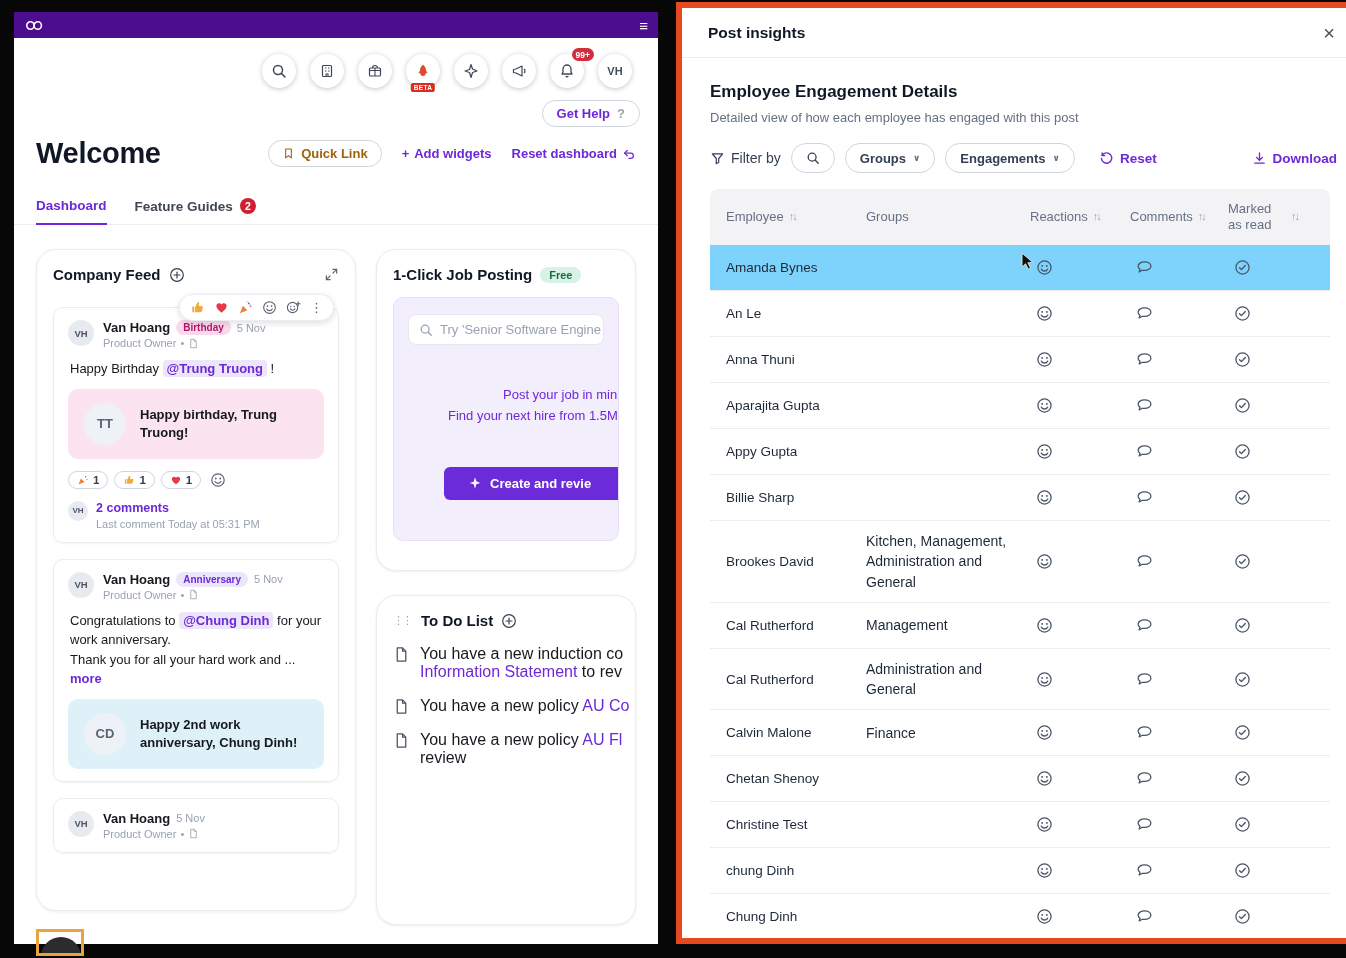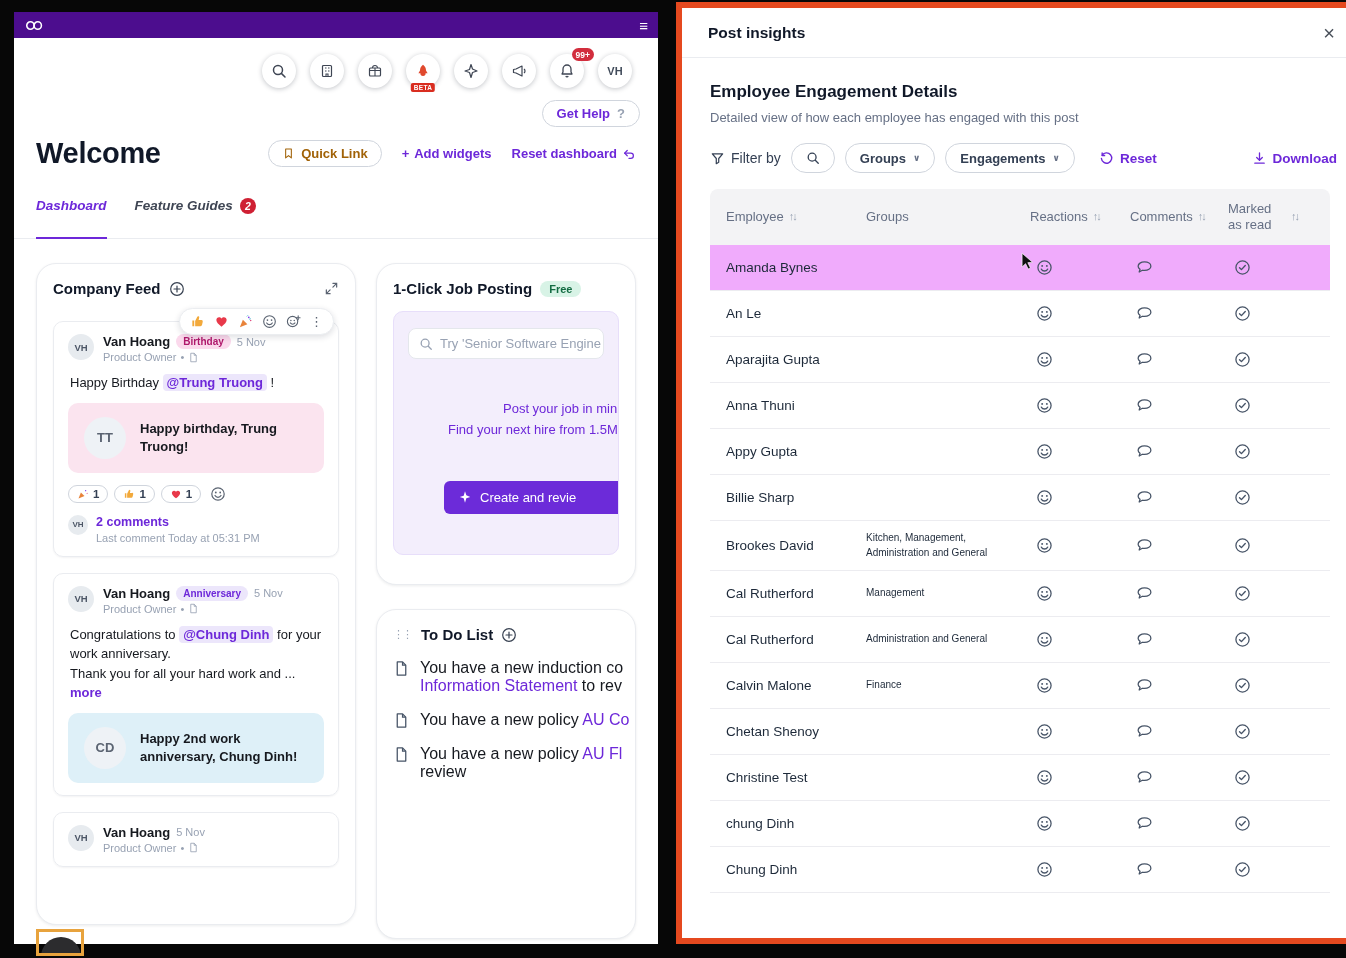--- a/index.html
+++ b/index.html
@@ -21,21 +21,21 @@
 .gethelp-row { display:flex; justify-content:flex-end; padding-right:18px; margin-top:12px; }
 .gethelp { display:inline-flex; align-items:center; gap:7px; border:1px solid #d0d5dd; border-radius:16px; padding:5px 14px; background:#fff; font-size:13px; font-weight:700; color:#6d28d9; }
 .gethelp .q { color:#98a2b3; font-weight:700; }
 .welcome-row { display:flex; align-items:center; padding:0 22px; margin-top:10px; }
 .welcome-row h1 { font-size:29px; font-weight:800; letter-spacing:-.3px; color:#101828; }
 .wr-actions { margin-left:auto; display:flex; align-items:center; gap:20px; }
 .btn-outline { display:inline-flex; align-items:center; gap:6px; border:1px solid #d0d5dd; border-radius:16px; padding:5px 13px; background:#fff; font-size:13px; font-weight:700; color:#a16207; }
 .btn-plain { display:inline-flex; align-items:center; gap:5px; font-size:13px; font-weight:700; color:#6d28d9; }
 .btn-plain svg { width:14px; height:14px; }
 .tabs { display:flex; gap:28px; padding:0 22px; margin-top:28px; border-bottom:1px solid #eaecf0; }
-.tab { display:inline-flex; align-items:flex-start; gap:7px; padding-bottom:24px; font-size:13.5px; font-weight:700; color:#3f4654;font-style:italic; }
+.tab { display:inline-flex; align-items:flex-end; gap:7px; padding-bottom:10px; font-size:13.5px; font-weight:700; color:#3f4654; }
 .tab.active { color:#6d28d9; border-bottom:2px solid #6d28d9; margin-bottom:-1px; }
 .tab-badge { width:16px; height:16px; border-radius:50%; background:#cf2033; color:#fff; font-size:10.5px; font-weight:700; display:flex; align-items:center; justify-content:center; }
 .dash { display:flex; gap:20px; padding:24px 22px 0; }
 .card { background:#fff; border:1px solid #eaecf0; border-radius:20px; box-shadow:0 1px 3px rgba(16,24,40,.08); padding:16px; }
 .card-head { display:flex; align-items:center; gap:8px; }
 .card-title { font-size:15px; font-weight:800; color:#101828; }
 .cplus { color:#374151; } .cplus svg { width:16px; height:16px; }
 .expand { margin-left:auto; color:#5b6472; } .expand svg { width:15px; height:15px; }
 .feed { width:356px; height:662px; overflow:hidden; }
 .post { position:relative; border:1px solid #eaecf0; border-radius:10px; padding:12px 14px; box-shadow:0 1px 2px rgba(16,24,40,.05); margin-top:16px; }
@@ -73,21 +73,21 @@
 .cmeta { font-size:11px; color:#98a2b3; margin-top:3px; }
 .rightcol { display:flex; flex-direction:column; gap:24px; width:260px; flex:none; }
 .jobcard { height:322px; }
 .free-badge { background:#d8f3e6; color:#146c43; font-size:11px; font-weight:700; border-radius:10px; padding:2px 9px; }
 .job-inner { background:#f3eefc; border:1px solid #e7defa; border-radius:10px; margin-top:14px; padding:16px 14px; height:244px; overflow:hidden; }
 .job-search { background:#fff; border:1px solid #e4e7ec; border-radius:8px; padding:7px 10px; display:flex; align-items:center; gap:7px; color:#98a2b3; font-size:13px; white-space:nowrap; overflow:hidden; }
 .job-search svg { width:14px; height:14px; flex:none; }
 .job-lines { margin-top:40px; font-size:13px; color:#6d28d9; line-height:1.6; }
 .jl1 { margin-left:95px; white-space:nowrap; }
 .jl2 { margin-left:40px; white-space:nowrap; }
-.job-btn { margin-top:40px; margin-left:36px; width:320px; background:#6c2bd9; border:none; border-radius:6px; color:#fff; font-size:13px; font-weight:400; padding:9px 14px; display:flex; align-items:center; gap:8px; white-space:nowrap; font-family:inherit; }
+.job-btn { margin-top:40px; margin-left:36px; width:320px; background:#6c2bd9; border:none; border-radius:6px; color:#fff; font-size:13px; font-weight:700; padding:9px 24px; display:flex; align-items:center; gap:8px; white-space:nowrap; font-family:inherit; }
 .job-btn svg { width:14px; height:14px; }
 .todocard { flex:1; min-height:330px; }
 .drag { color:#98a2b3; font-size:11px; letter-spacing:-2px; margin-right:2px; }
 .todo-item { display:flex; gap:10px; margin-top:16px; align-items:flex-start; }
 .doc-ic { color:#475467; margin-top:1px; } .doc-ic svg { width:17px; height:17px; }
 .todo-line { white-space:nowrap; overflow:hidden; }
 .tlink { color:#6d28d9; }
 
 
 .overlay { position:absolute; left:676px; top:2px; width:691px; height:942px; background:#fff; border:6px solid #e5491f; overflow:hidden; }
@@ -105,23 +105,23 @@
 .chev { font-size:9px; color:#667085; }
 .plink { display:inline-flex; align-items:center; gap:6px; color:#6d28d9; font-size:13.5px; font-weight:700; }
 .plink svg { width:15px; height:15px; }
 .dl { margin-left:auto; }
 .tbl { margin-top:16px; width:620px; }
 .thead, .trow { display:grid; grid-template-columns:140px 164px 100px 98px 118px; }
 .thead { background:#f3f3f5; border-radius:8px 8px 0 0; min-height:56px; align-items:center; color:#667085; font-size:13px; }
 .th { padding:6px 6px 6px 16px; display:flex; align-items:center; gap:5px; line-height:1.25; }
 .sort { font-size:11px; letter-spacing:-2px; color:#98a2b3; flex:none; }
 .trow { min-height:46px; align-items:center; border-bottom:1px solid #ececf0; font-size:13.5px; color:#1d2939; background:#fff; }
-.trow.hl { background:#f0abfc; }
+.trow.hl { background:#7dd3fc; }
 .td { padding:10px 6px 10px 16px; }
-.td.groups { font-size:10px; line-height:1.45; }
+.td.groups { font-size:14px; line-height:1.45; }
 .td.icon { padding-left:22px; color:#475467; }
 .td.icon svg { width:17px; height:17px; }
 
 
 .cursor { position:absolute; left:1020px; top:252px; z-index:50; }
 .chat-annot { position:absolute; left:36px; top:929px; width:48px; height:27px; border:3px solid #e8a33d; overflow:hidden; z-index:40; background:transparent; }
 .chat-bubble { position:absolute; left:2px; top:5px; width:40px; height:40px; border-radius:50%; background:#2c2c2e; }
 </style>
 </head>
 <body>
@@ -593,44 +593,44 @@
               </svg>
             </div>
             <div class="td icon">
               <svg viewBox="0 0 16 16">
                 <circle cx="8" cy="8" r="6.2" fill="none" stroke="currentColor" stroke-width="1.2"></circle>
                 <path d="M5.2 8.2l1.8 1.8 3.6-3.8" fill="none" stroke="currentColor" stroke-width="1.3" stroke-linecap="round" stroke-linejoin="round"></path>
               </svg>
             </div>
           </div>
           <div class="trow">
+            <div class="td">Anna Thuni</div>
+            <div class="td groups"></div>
+            <div class="td icon">
+              <svg viewBox="0 0 16 16">
+                <circle cx="8" cy="8" r="6.2" fill="none" stroke="currentColor" stroke-width="1.2"></circle>
+                <circle cx="5.8" cy="6.5" r="0.9" fill="currentColor"></circle>
+                <circle cx="10.2" cy="6.5" r="0.9" fill="currentColor"></circle>
+                <path d="M5 9.5a3.4 3.4 0 0 0 6 0" fill="none" stroke="currentColor" stroke-width="1.2" stroke-linecap="round"></path>
+              </svg>
+            </div>
+            <div class="td icon">
+              <svg viewBox="0 0 16 16">
+                <path d="M2 6.8C2 4.4 4.7 2.8 8 2.8s6 1.6 6 4-2.7 4-6 4c-.7 0-1.4-.1-2-.2L3 12.2l.8-2.6C2.7 8.9 2 7.9 2 6.8z" fill="none" stroke="currentColor" stroke-width="1.2" stroke-linejoin="round"></path>
+              </svg>
+            </div>
+            <div class="td icon">
+              <svg viewBox="0 0 16 16">
+                <circle cx="8" cy="8" r="6.2" fill="none" stroke="currentColor" stroke-width="1.2"></circle>
+                <path d="M5.2 8.2l1.8 1.8 3.6-3.8" fill="none" stroke="currentColor" stroke-width="1.3" stroke-linecap="round" stroke-linejoin="round"></path>
+              </svg>
+            </div>
+          </div>
+          <div class="trow">
             <div class="td">Aparajita Gupta</div>
-            <div class="td groups"></div>
-            <div class="td icon">
-              <svg viewBox="0 0 16 16">
-                <circle cx="8" cy="8" r="6.2" fill="none" stroke="currentColor" stroke-width="1.2"></circle>
-                <circle cx="5.8" cy="6.5" r="0.9" fill="currentColor"></circle>
-                <circle cx="10.2" cy="6.5" r="0.9" fill="currentColor"></circle>
-                <path d="M5 9.5a3.4 3.4 0 0 0 6 0" fill="none" stroke="currentColor" stroke-width="1.2" stroke-linecap="round"></path>
-              </svg>
-            </div>
-            <div class="td icon">
-              <svg viewBox="0 0 16 16">
-                <path d="M2 6.8C2 4.4 4.7 2.8 8 2.8s6 1.6 6 4-2.7 4-6 4c-.7 0-1.4-.1-2-.2L3 12.2l.8-2.6C2.7 8.9 2 7.9 2 6.8z" fill="none" stroke="currentColor" stroke-width="1.2" stroke-linejoin="round"></path>
-              </svg>
-            </div>
-            <div class="td icon">
-              <svg viewBox="0 0 16 16">
-                <circle cx="8" cy="8" r="6.2" fill="none" stroke="currentColor" stroke-width="1.2"></circle>
-                <path d="M5.2 8.2l1.8 1.8 3.6-3.8" fill="none" stroke="currentColor" stroke-width="1.3" stroke-linecap="round" stroke-linejoin="round"></path>
-              </svg>
-            </div>
-          </div>
-          <div class="trow">
-            <div class="td">Anna Thuni</div>
             <div class="td groups"></div>
             <div class="td icon">
               <svg viewBox="0 0 16 16">
                 <circle cx="8" cy="8" r="6.2" fill="none" stroke="currentColor" stroke-width="1.2"></circle>
                 <circle cx="5.8" cy="6.5" r="0.9" fill="currentColor"></circle>
                 <circle cx="10.2" cy="6.5" r="0.9" fill="currentColor"></circle>
                 <path d="M5 9.5a3.4 3.4 0 0 0 6 0" fill="none" stroke="currentColor" stroke-width="1.2" stroke-linecap="round"></path>
               </svg>
             </div>
             <div class="td icon">

